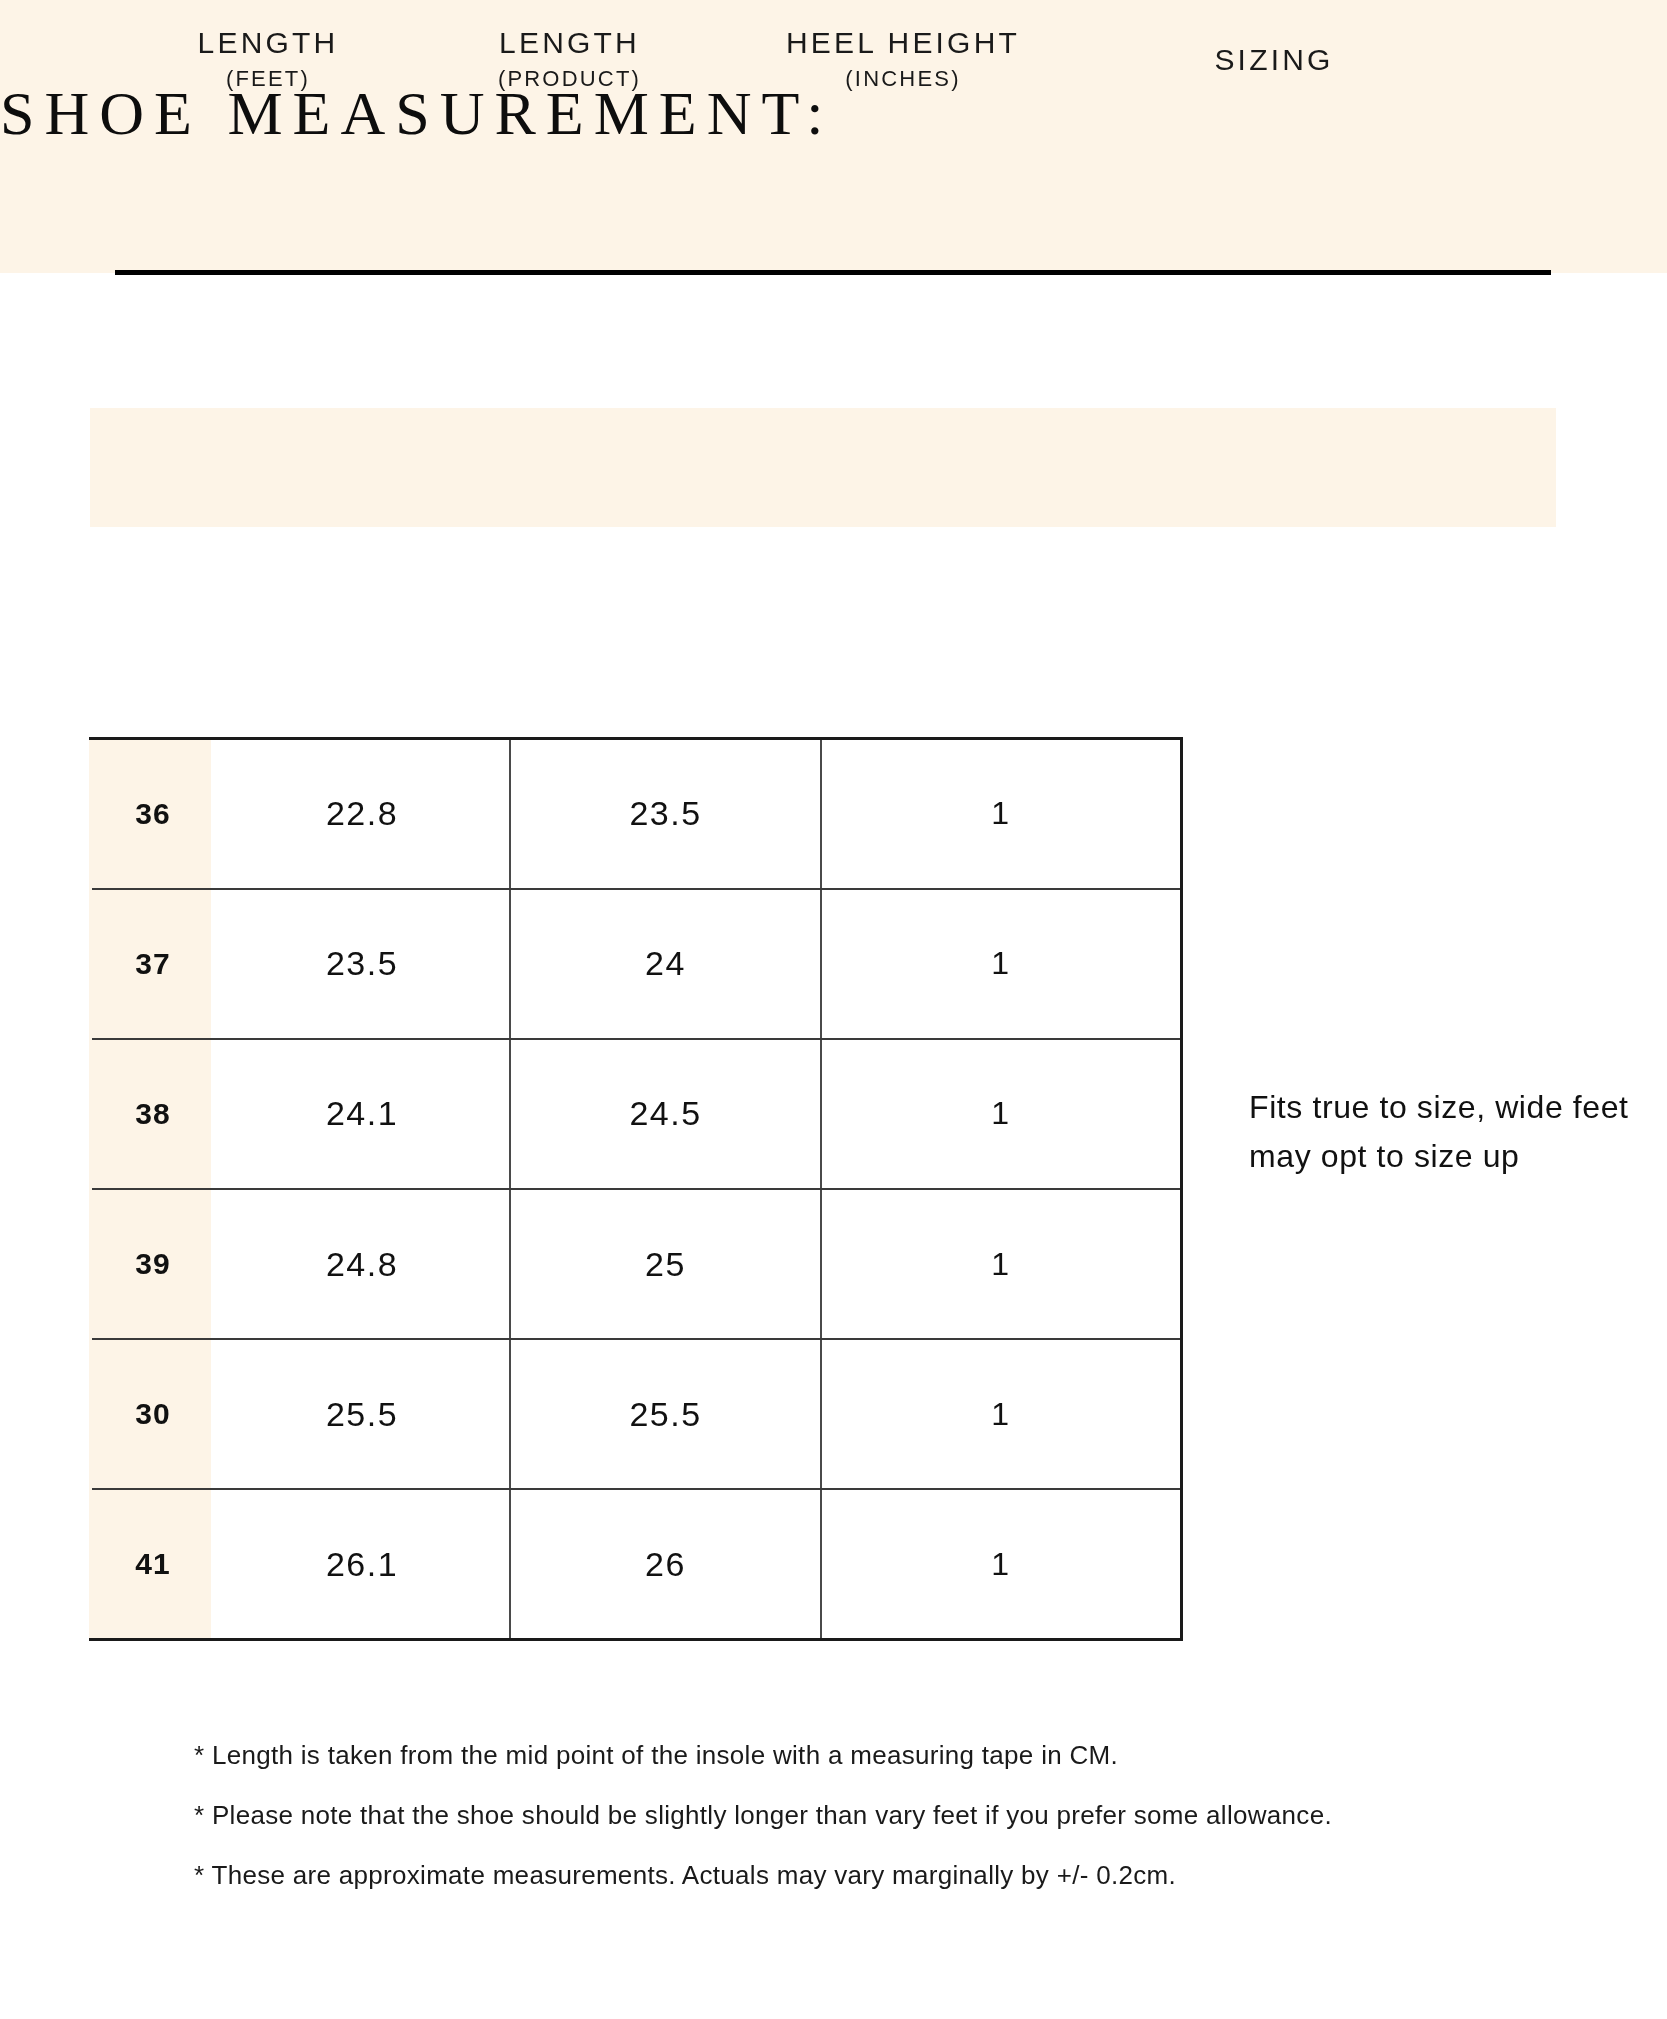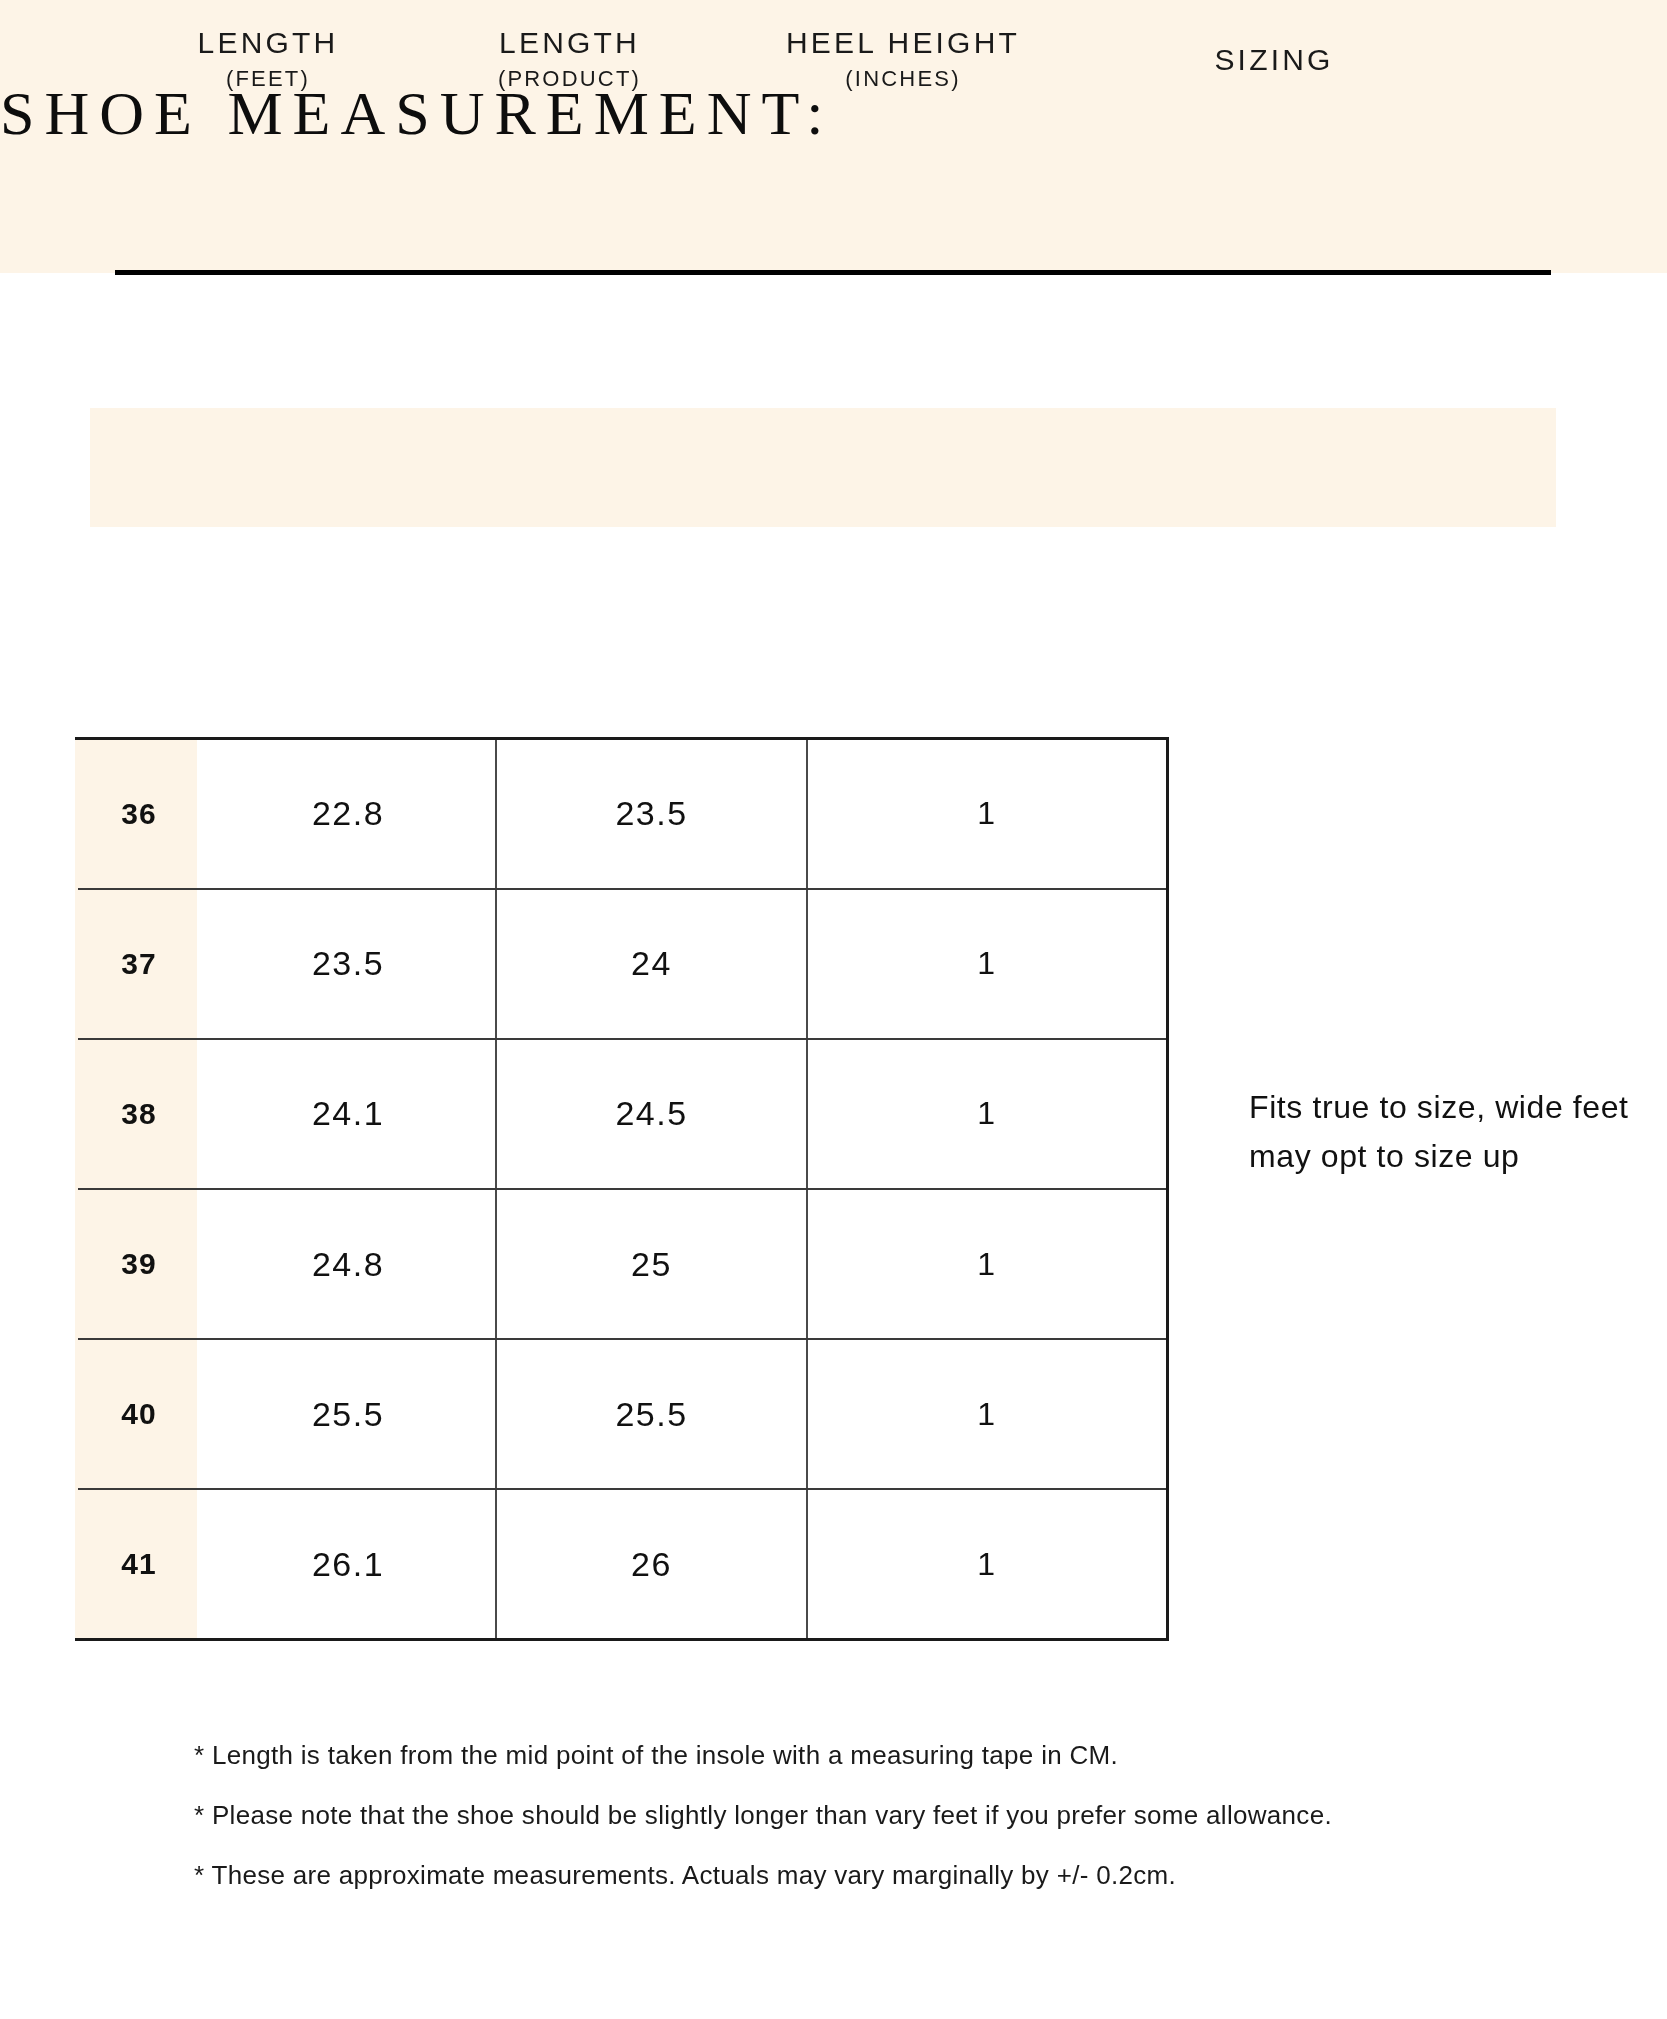--- a/index.html
+++ b/index.html
@@ -80,21 +80,21 @@
     justify-content: center;
   }
   .ch-1 { left: 121px;  width: 294px; }
   .ch-2 { left: 415px;  width: 309px; }
   .ch-3 { left: 724px;  width: 358px; text-align: right; }
   .ch-4 { left: 1082px; width: 384px; }
 
   
   .table-wrap {
     position: absolute;
-    left: 75px;
+    left: 89px;
     top: 737px;
     width: 1083px;
     height: 801px;
   }
   .size-col-bg {
     position: absolute;
     left: 0;
     top: 0;
     width: 122px;
     height: 901px;
@@ -225,21 +225,21 @@
         <td class="c-product">24.5</td>
         <td class="c-heel">1</td>
       </tr>
       <tr>
         <td class="c-size">39</td>
         <td class="c-feet">24.8</td>
         <td class="c-product">25</td>
         <td class="c-heel">1</td>
       </tr>
       <tr>
-        <td class="c-size">40</td>
+        <td class="c-size">30</td>
         <td class="c-feet">25.5</td>
         <td class="c-product">25.5</td>
         <td class="c-heel">1</td>
       </tr>
       <tr>
         <td class="c-size">41</td>
         <td class="c-feet">26.1</td>
         <td class="c-product">26</td>
         <td class="c-heel">1</td>
       </tr>

